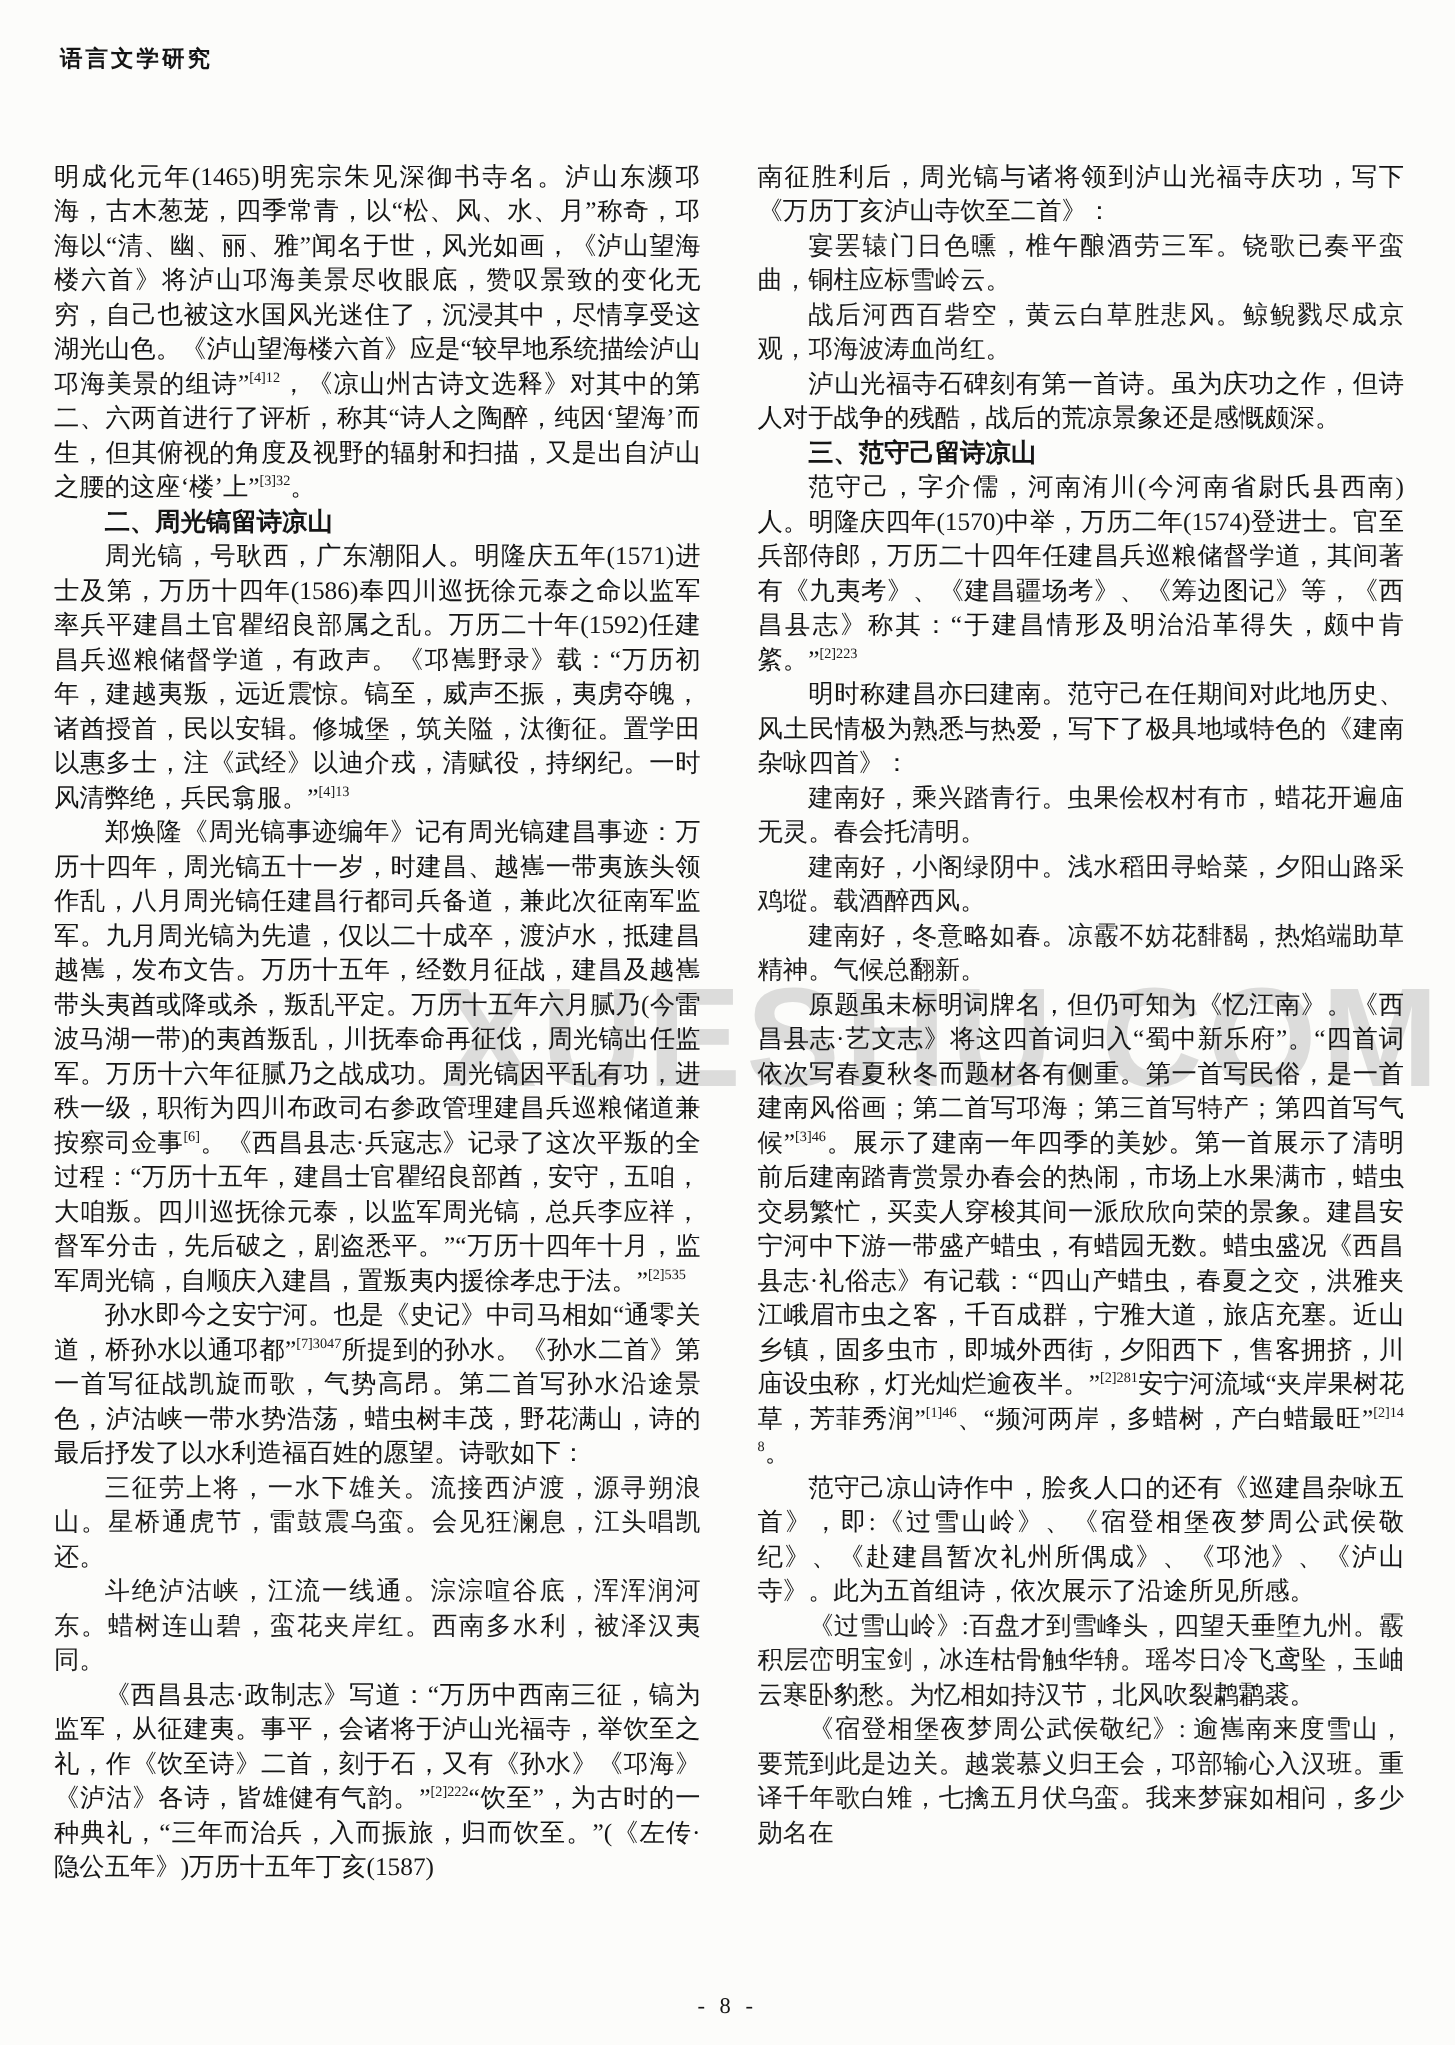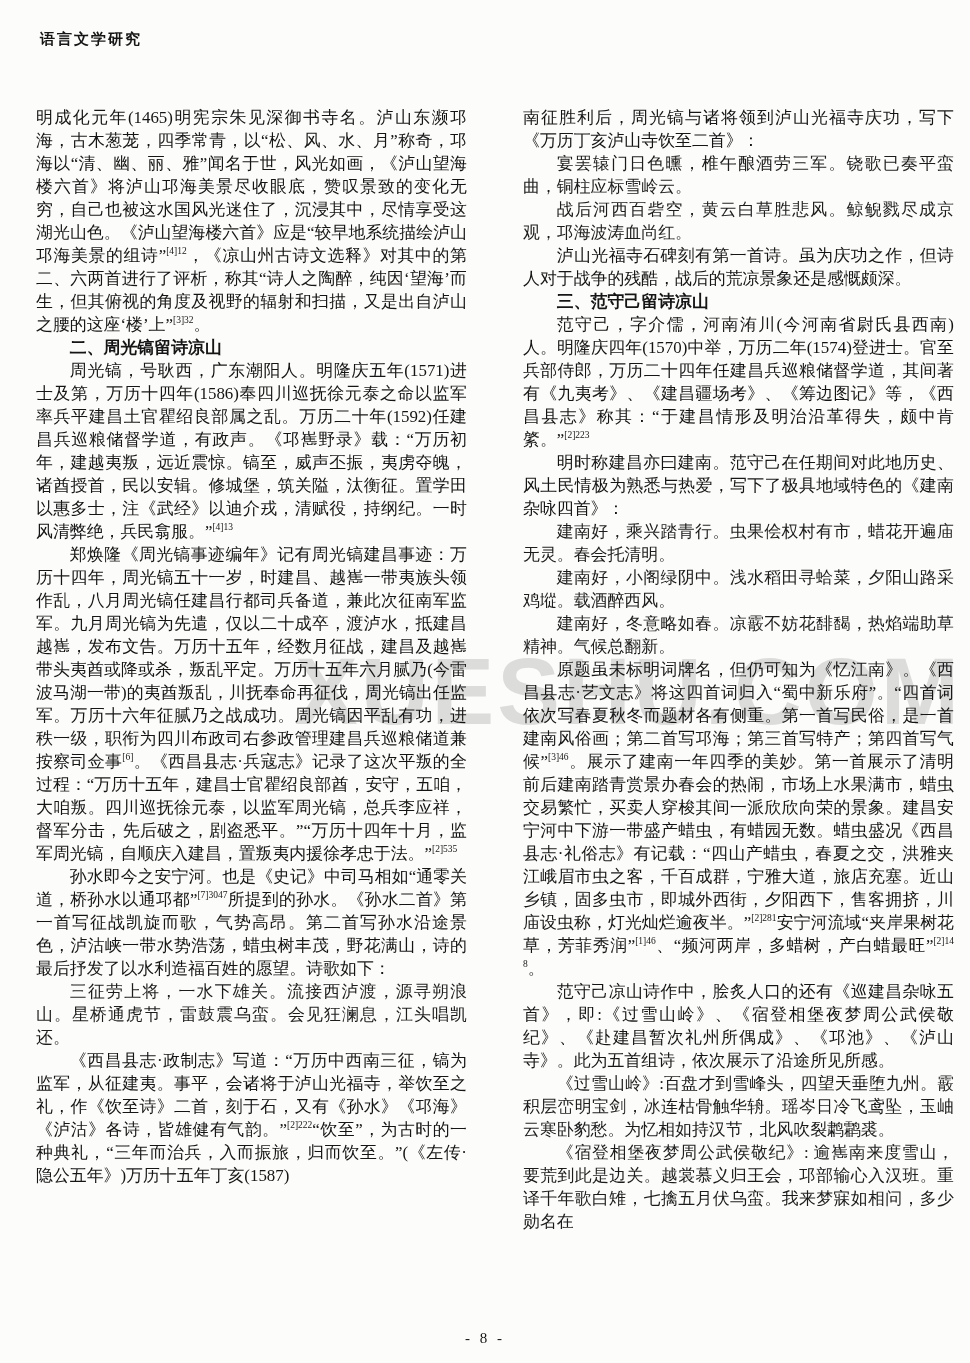--- a/index.html
+++ b/index.html
@@ -21,21 +21,21 @@
     position:absolute;top:638px;left:295px;
     font-family:"Liberation Sans","DejaVu Sans",sans-serif;
     font-size:94px;font-weight:bold;letter-spacing:3px;
     color:rgba(110,110,110,0.22);
     white-space:nowrap;
     pointer-events:none;
     z-index:0;
   }
   .columns{
     position:absolute;top:106px;left:36px;
-    display:flex;gap:56px;
+    display:flex;gap:38px;
     z-index:1;
   }
   .col{width:431px;}
   .para{
     margin:0;
     font-size:16.9px;
     line-height:23px;
     text-align:justify;
     word-break:break-all;
   }
@@ -66,20 +66,21 @@
   <div class="running-header">语言文学研究</div>
   <div class="watermark">XUESHU.COM</div>
   <div class="columns">
     <div class="col">
         <p class="para body-first">明成化元年(1465)明宪宗朱见深御书寺名。泸山东濒邛海，古木葱茏，四季常青，以“松、风、水、月”称奇，邛海以“清、幽、丽、雅”闻名于世，风光如画，《泸山望海楼六首》将泸山邛海美景尽收眼底，赞叹景致的变化无穷，自己也被这水国风光迷住了，沉浸其中，尽情享受这湖光山色。《泸山望海楼六首》应是“较早地系统描绘泸山邛海美景的组诗”<sup>[4]12</sup>，《凉山州古诗文选释》对其中的第二、六两首进行了评析，称其“诗人之陶醉，纯因‘望海’而生，但其俯视的角度及视野的辐射和扫描，又是出自泸山之腰的这座‘楼’上”<sup>[3]32</sup>。</p>
         <p class="para heading">二、周光镐留诗凉山</p>
         <p class="para body">周光镐，号耿西，广东潮阳人。明隆庆五年(1571)进士及第，万历十四年(1586)奉四川巡抚徐元泰之命以监军率兵平建昌土官瞿绍良部属之乱。万历二十年(1592)任建昌兵巡粮储督学道，有政声。《邛嶲野录》载：“万历初年，建越夷叛，远近震惊。镐至，威声丕振，夷虏夺魄，诸酋授首，民以安辑。修城堡，筑关隘，汰衡征。置学田以惠多士，注《武经》以迪介戎，清赋役，持纲纪。一时风清弊绝，兵民翕服。”<sup>[4]13</sup></p>
         <p class="para body">郑焕隆《周光镐事迹编年》记有周光镐建昌事迹：万历十四年，周光镐五十一岁，时建昌、越嶲一带夷族头领作乱，八月周光镐任建昌行都司兵备道，兼此次征南军监军。九月周光镐为先遣，仅以二十成卒，渡泸水，抵建昌越嶲，发布文告。万历十五年，经数月征战，建昌及越嶲带头夷酋或降或杀，叛乱平定。万历十五年六月腻乃(今雷波马湖一带)的夷酋叛乱，川抚奉命再征伐，周光镐出任监军。万历十六年征腻乃之战成功。周光镐因平乱有功，进秩一级，职衔为四川布政司右参政管理建昌兵巡粮储道兼按察司佥事<sup>[6]</sup>。《西昌县志·兵寇志》记录了这次平叛的全过程：“万历十五年，建昌士官瞿绍良部酋，安守，五咱，大咱叛。四川巡抚徐元泰，以监军周光镐，总兵李应祥，督军分击，先后破之，剧盗悉平。”“万历十四年十月，监军周光镐，自顺庆入建昌，置叛夷内援徐孝忠于法。”<sup>[2]535</sup></p>
         <p class="para body">孙水即今之安宁河。也是《史记》中司马相如“通零关道，桥孙水以通邛都”<sup>[7]3047</sup>所提到的孙水。《孙水二首》第一首写征战凯旋而歌，气势高昂。第二首写孙水沿途景色，泸沽峡一带水势浩荡，蜡虫树丰茂，野花满山，诗的最后抒发了以水利造福百姓的愿望。诗歌如下：</p>
         <p class="para poem">三征劳上将，一水下雄关。流接西泸渡，源寻朔浪山。星桥通虎节，雷鼓震乌蛮。会见狂澜息，江头唱凯还。</p>
+        <p class="para poem">斗绝泸沽峡，江流一线通。淙淙喧谷底，浑浑润河东。蜡树连山碧，蛮花夹岸红。西南多水利，被泽汉夷同。</p>
         <p class="para body">《西昌县志·政制志》写道：“万历中西南三征，镐为监军，从征建夷。事平，会诸将于泸山光福寺，举饮至之礼，作《饮至诗》二首，刻于石，又有《孙水》《邛海》《泸沽》各诗，皆雄健有气韵。”<sup>[2]222</sup>“饮至”，为古时的一种典礼，“三年而治兵，入而振旅，归而饮至。”(《左传·隐公五年》)万历十五年丁亥(1587)</p>
       </div>
     <div class="col">
         <p class="para body-first">南征胜利后，周光镐与诸将领到泸山光福寺庆功，写下《万历丁亥泸山寺饮至二首》：</p>
         <p class="para poem">宴罢辕门日色曛，椎午酿酒劳三军。铙歌已奏平蛮曲，铜柱应标雪岭云。</p>
         <p class="para poem">战后河西百砦空，黄云白草胜悲风。鲸鲵戮尽成京观，邛海波涛血尚红。</p>
         <p class="para body">泸山光福寺石碑刻有第一首诗。虽为庆功之作，但诗人对于战争的残酷，战后的荒凉景象还是感慨颇深。</p>
         <p class="para heading">三、范守己留诗凉山</p>
         <p class="para body">范守己，字介儒，河南洧川(今河南省尉氏县西南)人。明隆庆四年(1570)中举，万历二年(1574)登进士。官至兵部侍郎，万历二十四年任建昌兵巡粮储督学道，其间著有《九夷考》、《建昌疆场考》、《筹边图记》等，《西昌县志》称其：“于建昌情形及明治沿革得失，颇中肯綮。”<sup>[2]223</sup></p>
         <p class="para body">明时称建昌亦曰建南。范守己在任期间对此地历史、风土民情极为熟悉与热爱，写下了极具地域特色的《建南杂咏四首》：</p>

